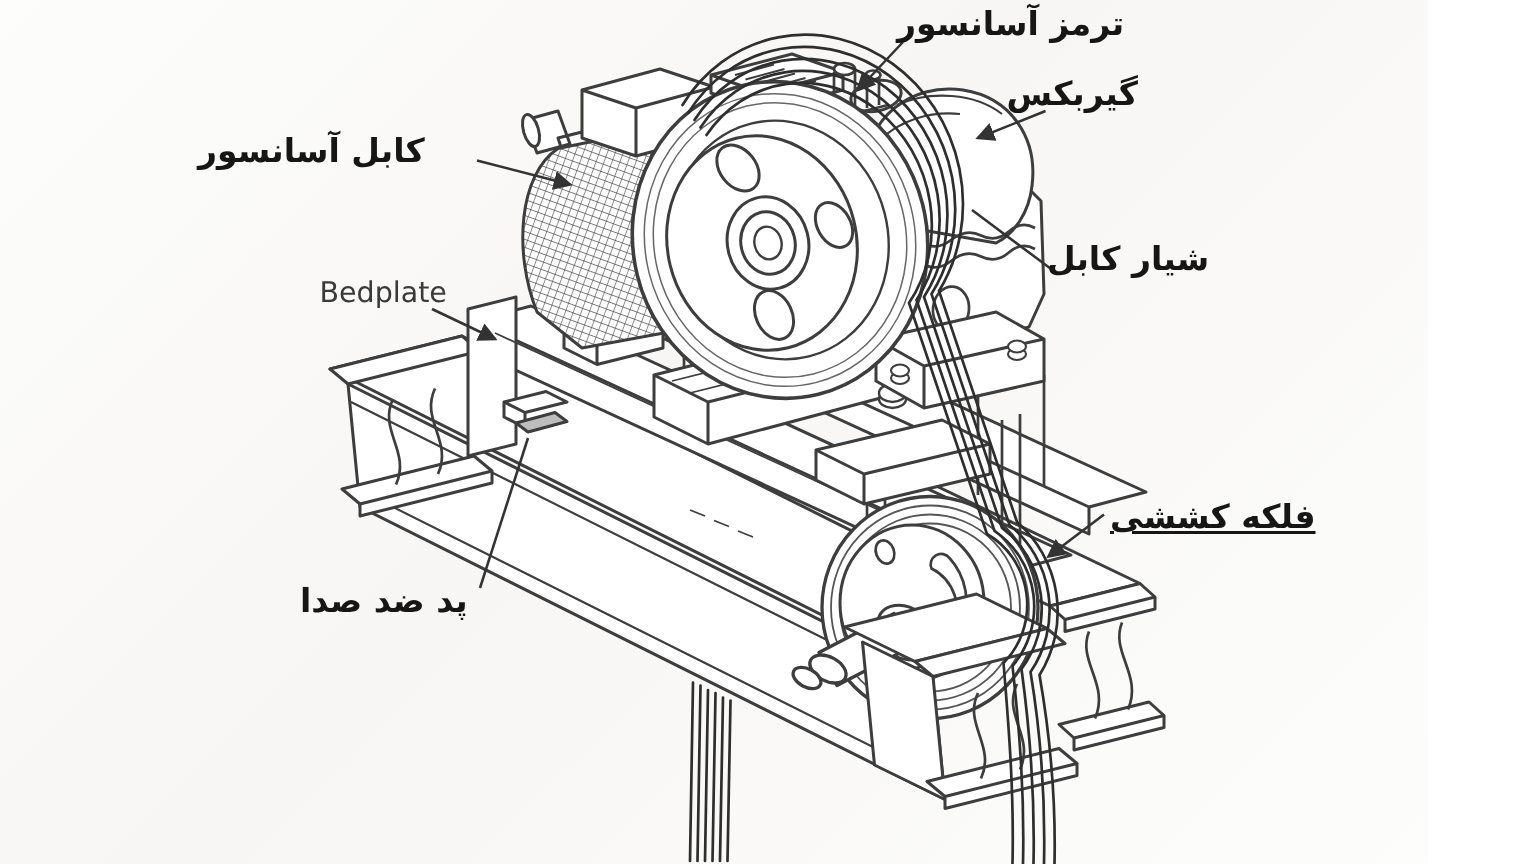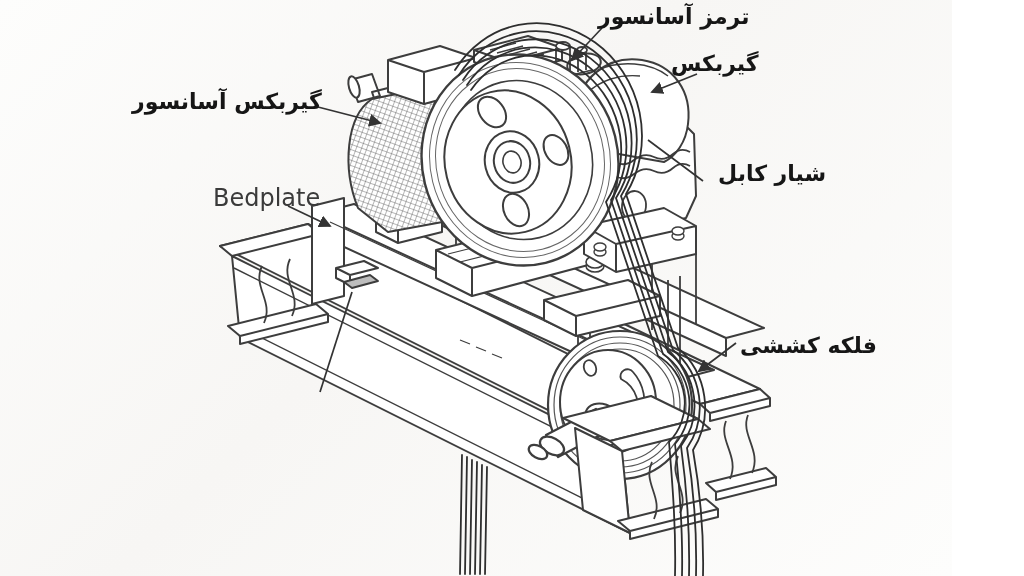--- a/index.html
+++ b/index.html
@@ -7,21 +7,21 @@
     position:relative;width:952px;height:576px;overflow:hidden;
     background:linear-gradient(135deg,#fdfdfc 0%,#f7f6f4 45%,#fdfdfc 100%);
     font-family:"DejaVu Sans",sans-serif;
   }
   .stage svg.drawing{position:absolute;left:0;top:0;}
   .lbl{
     position:absolute;white-space:nowrap;color:#161616;
     font-family:"DejaVu Sans",sans-serif;font-weight:bold;font-size:22px;
     line-height:1.1;
   }
-  .lbl.latin{font-weight:normal;font-size:24px;color:#3a3a3a;}
+  .lbl.latin{font-weight:normal;font-size:19px;color:#3a3a3a;}
   .logo{position:absolute;left:752px;top:498px;width:90px;height:78px;}
 </style>
 </head>
 <body>
 
 <div class="stage">
 
 <svg class="drawing" width="1024" height="576" viewBox="0 0 1024 576">
   <defs>
     <pattern id="hatch" width="5" height="5" patternUnits="userSpaceOnUse" patternTransform="rotate(20)">
@@ -169,19 +169,20 @@
     <path d="M318,107 L380,123" marker-end="url(#arrow)"></path>
     <path d="M703,181 L648,140"></path>
     <path d="M288,206 L330,226" marker-end="url(#arrow)"></path>
     <path d="M320,392 L352,292"></path>
     <path d="M736,343 L699,371" marker-end="url(#arrow)"></path>
   </g>
 </svg>
 
 <div class="lbl" dir="rtl" style="left:598px;top:5px;">ترمز آسانسور</div>
 <div class="lbl" dir="rtl" style="left:671px;top:52px;">گیربکس</div>
-<div class="lbl" dir="rtl" style="left:132px;top:90px;">گیربکس آسانسور</div>
-<div class="lbl" dir="rtl" style="left:718px;top:162px;text-align:center;">شیار کابل</div>
+<div class="lbl" dir="rtl" style="left:132px;top:90px;">کابل آسانسور</div>
+<div class="lbl" dir="rtl" style="left:698px;top:162px;text-align:center;">شیار کابل</div>
 <div class="lbl latin" style="left:213px;top:185px;">Bedplate</div>
-<div class="lbl" dir="rtl" style="left:740px;top:334px;">فلکه کششی</div>
+<div class="lbl" dir="rtl" style="left:200px;top:390px;">پد ضد صدا</div>
+<div class="lbl" dir="rtl" style="left:740px;top:334px;text-decoration:underline;">فلکه کششی</div>
 
 
 </div>
 
 </body></html>

